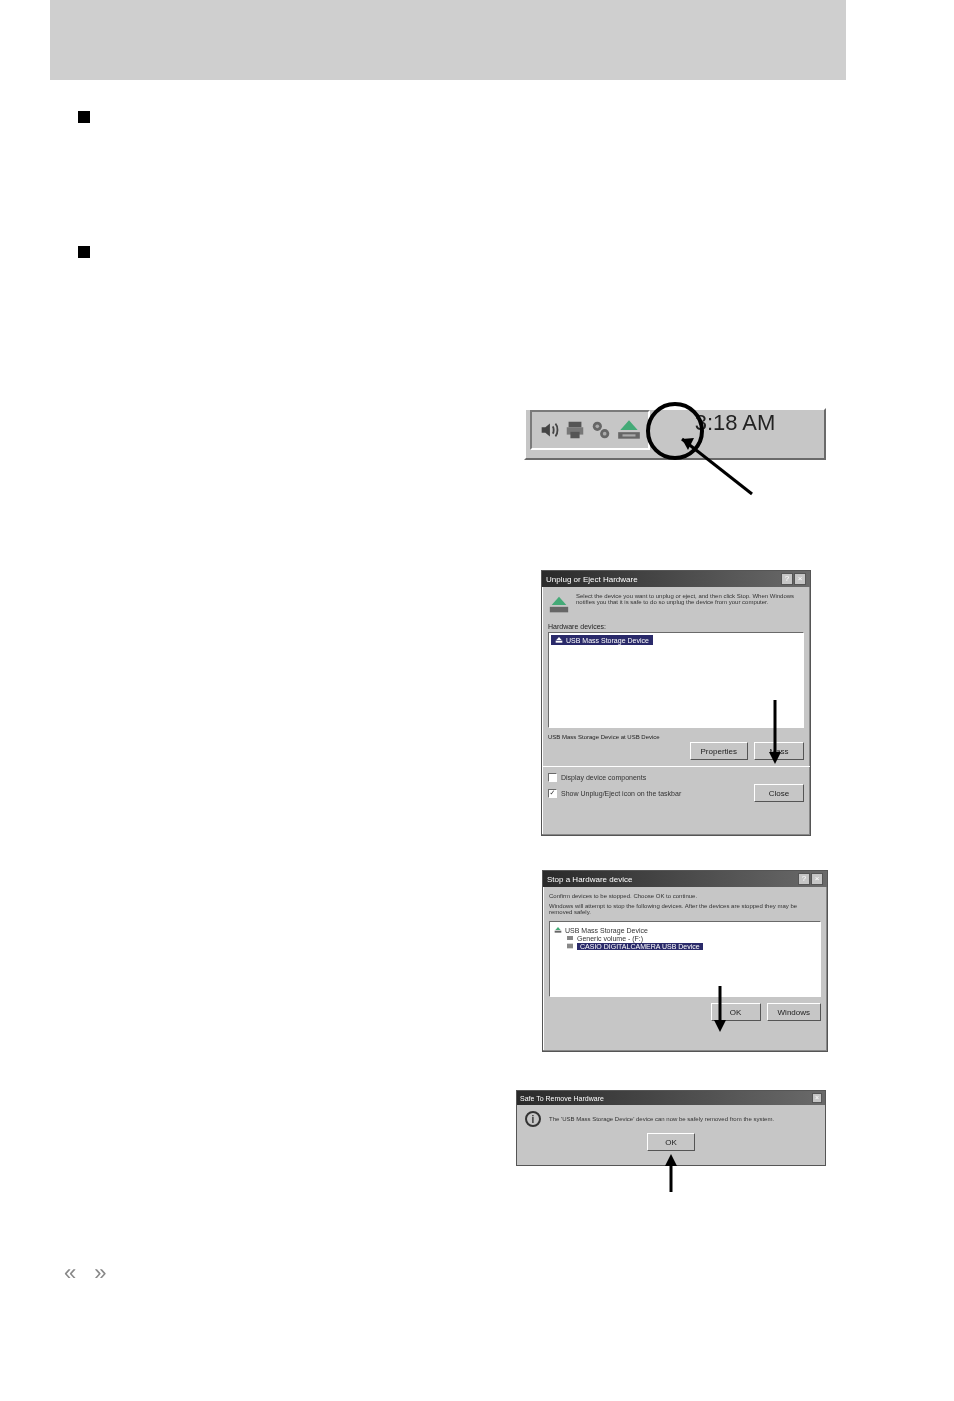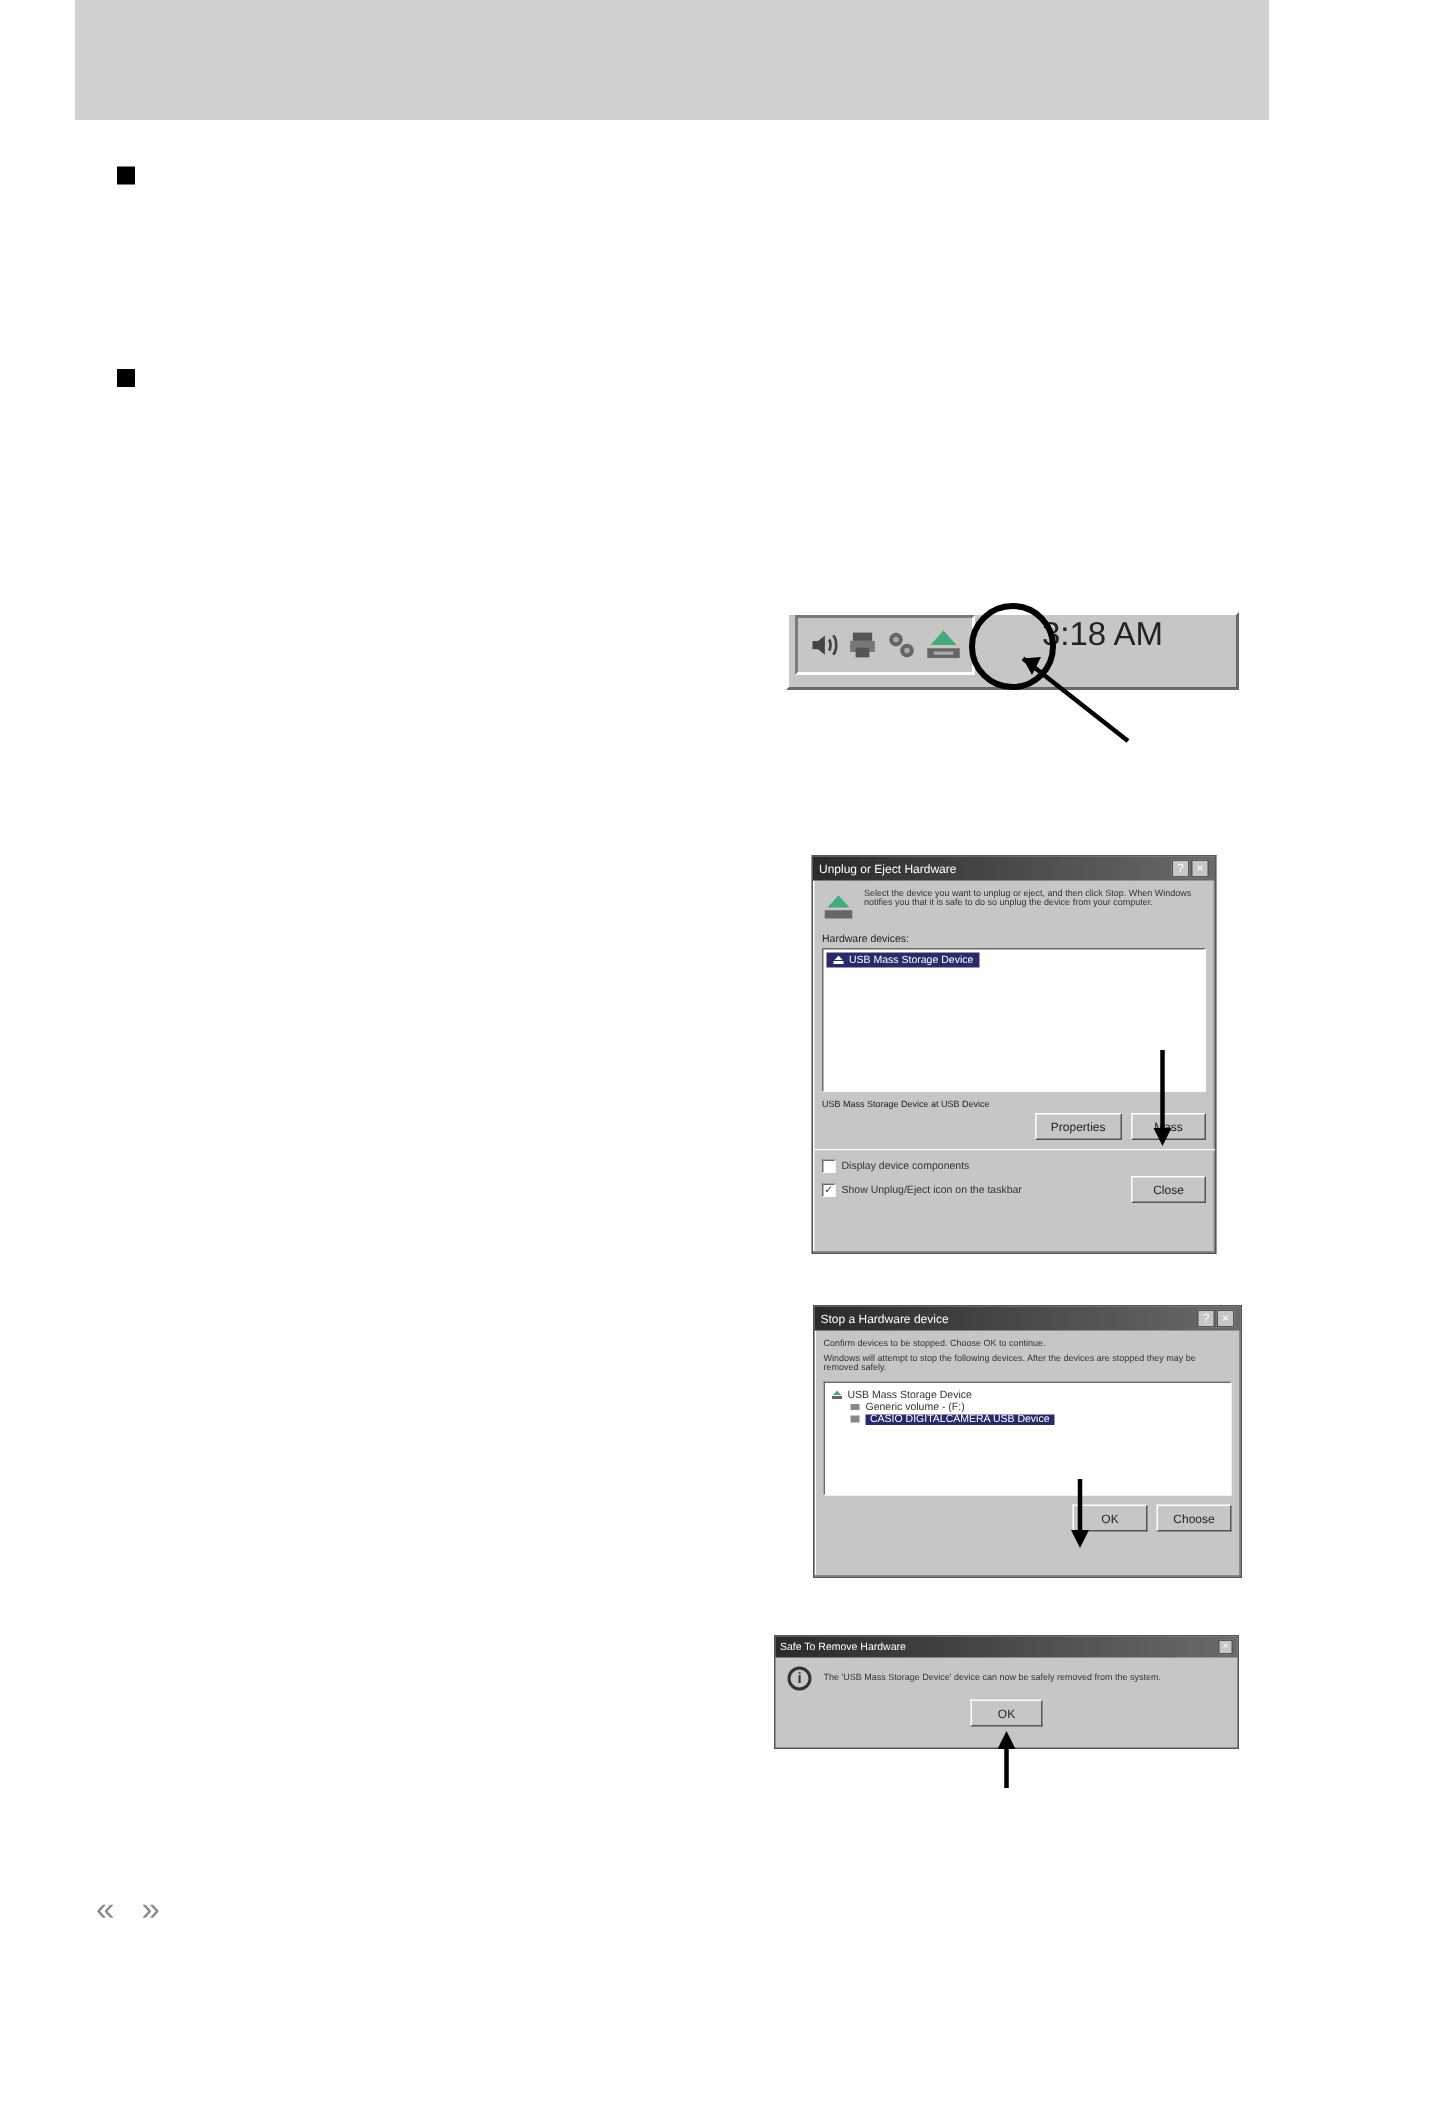--- a/index.html
+++ b/index.html
@@ -327,21 +327,21 @@
             <rect x="3" y="5" width="18" height="14" fill="#888"></rect>
           </svg>
         <span class="tree-sel">CASIO DIGITALCAMERA USB Device</span>
       </div>
     </div>
     <div class="btn-row">
       <div class="btn">
           <span>OK</span>
         </div>
       <div class="btn">
-          <span>Choose</span>
+          <span>Windows</span>
         </div>
     </div>
   </div>
 </div>
 
 <svg class="arrow-svg" style="left:710px; top:986px; width:20px; height:50px;">
   <line x1="10" y1="0" x2="10" y2="38" stroke="#000" stroke-width="3"></line>
   <polygon points="10,46 4,34 16,34" fill="#000"></polygon>
 </svg>
 

